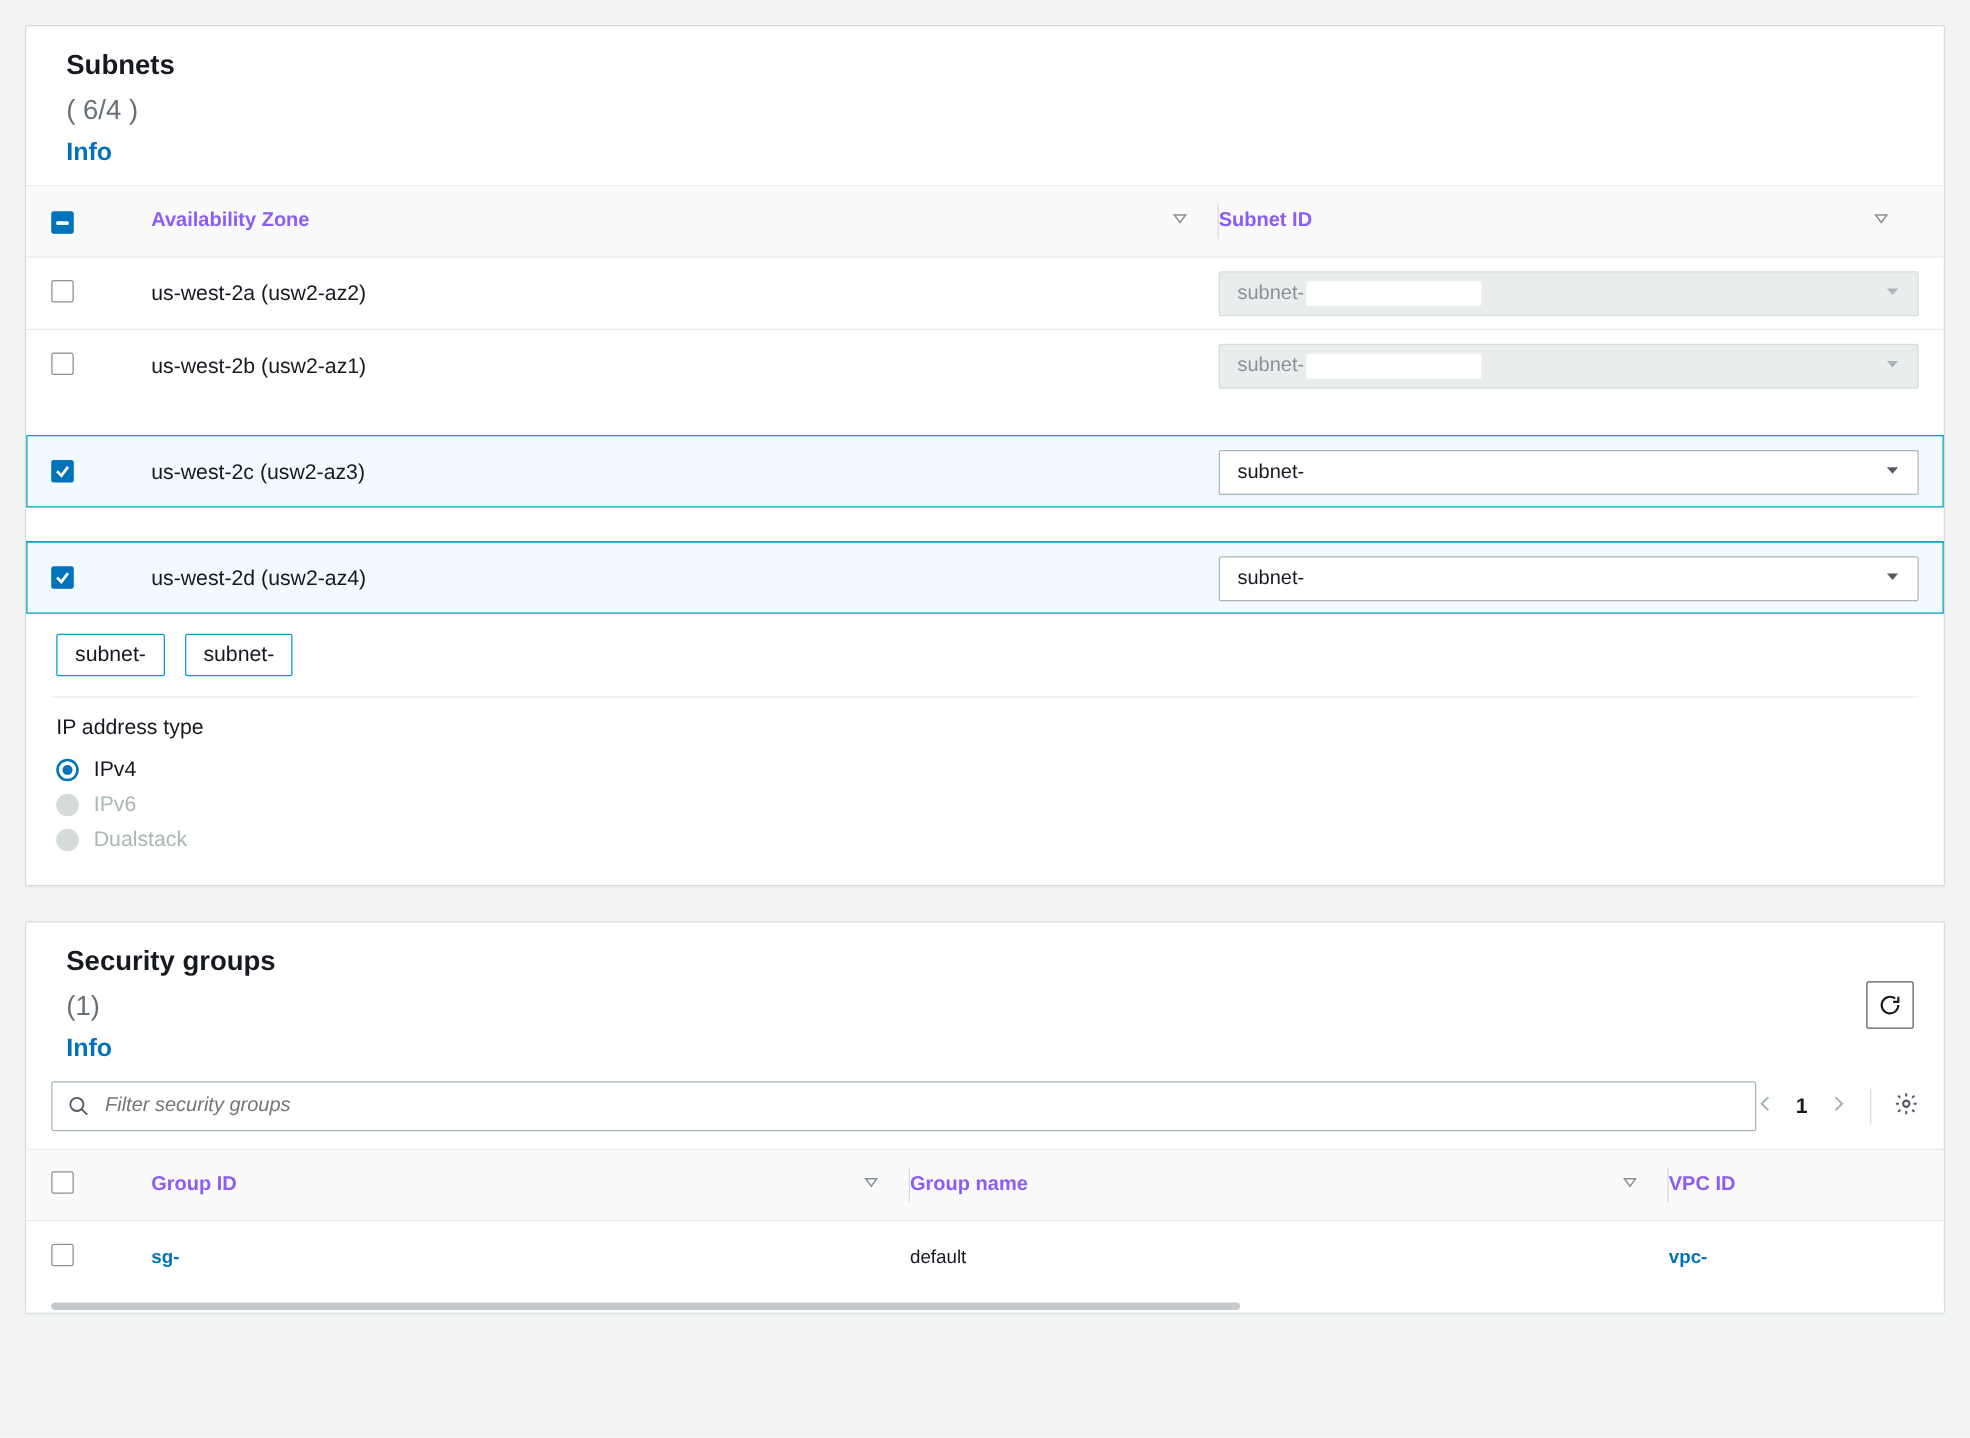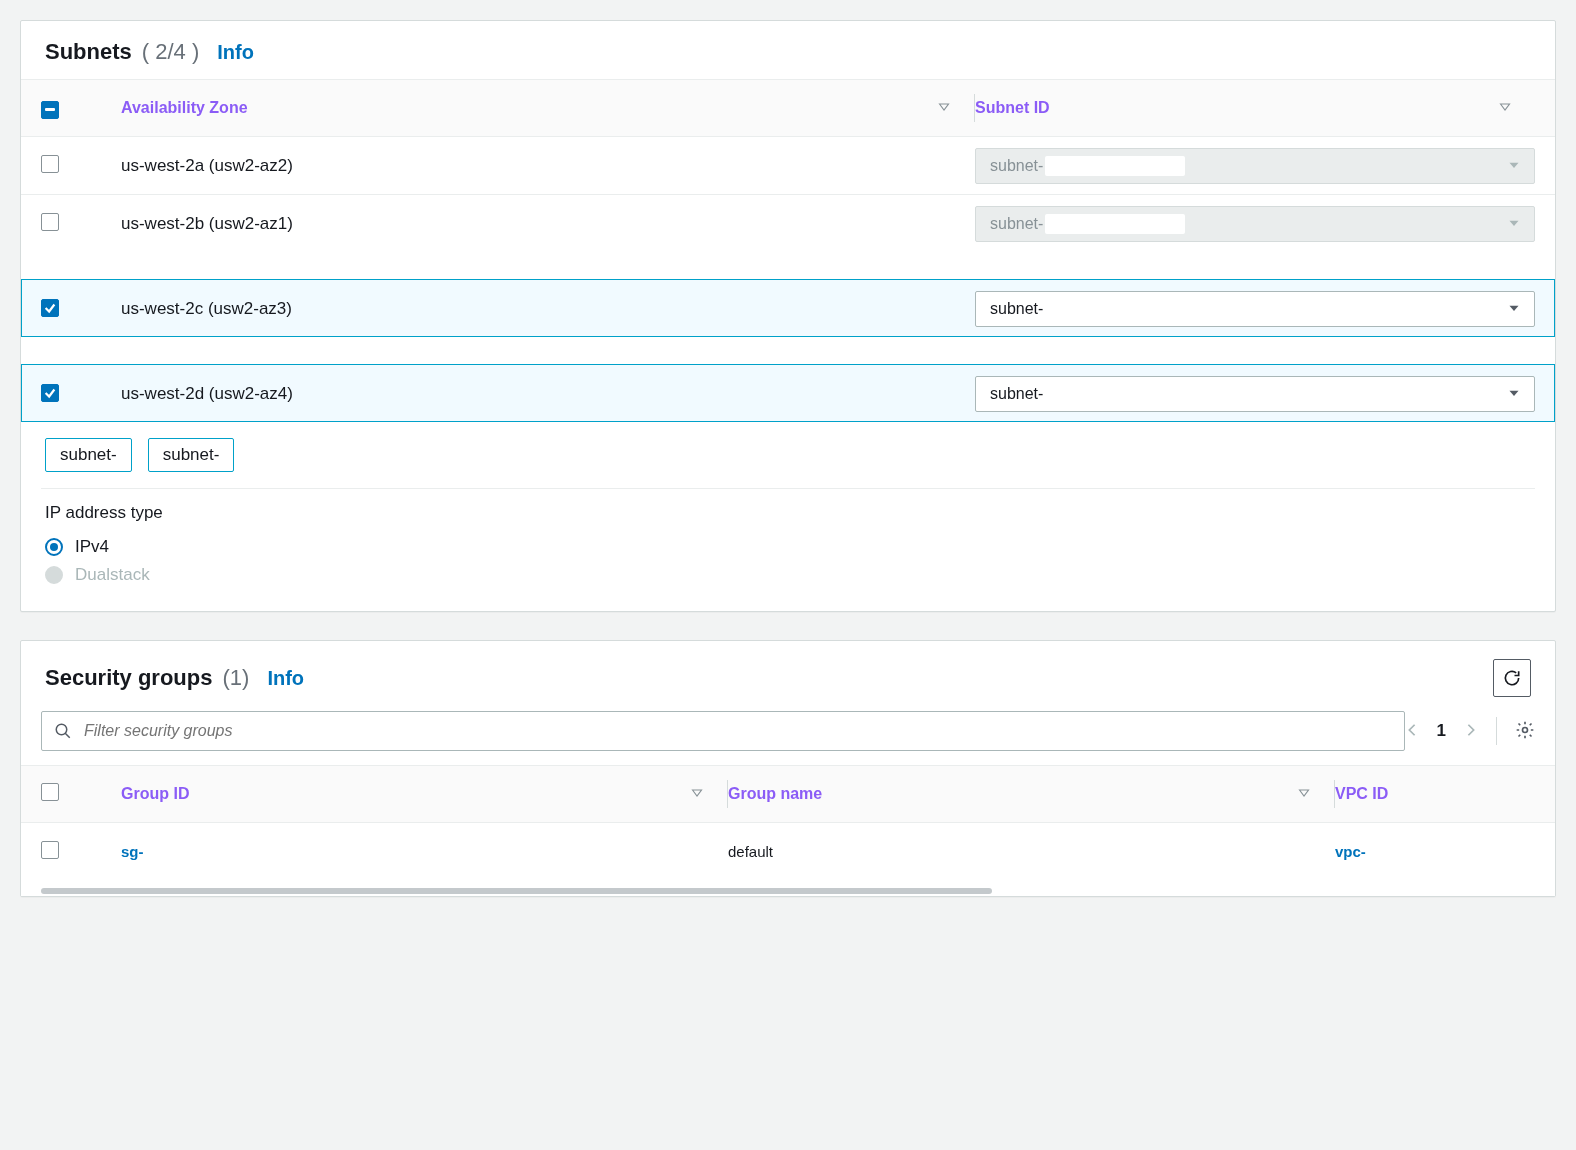--- a/index.html
+++ b/index.html
@@ -22,20 +22,21 @@
     display: flex;
     align-items: center;
     justify-content: space-between;
   }
   .panel-title {
     font-size: 22px;
     font-weight: 700;
     display: flex;
     align-items: baseline;
     gap: 10px;
+    flex-direction: column;
   }
   .panel-title .muted { color: #687078; font-weight: 400; }
   .info-link {
     color: #0073bb;
     font-size: 20px;
     font-weight: 700;
     margin-left: 8px;
     cursor: pointer;
   }
   .table-head, .row {
@@ -132,21 +133,21 @@
     background: #c4c9cc; border-radius: 3px;
   }
 </style>
 </head>
 <body>
 
 <div class="panel">
   <div class="panel-header">
     <div class="panel-title">
       <span>Subnets</span>
-      <span class="muted">( 2/4 )</span>
+      <span class="muted">( 6/4 )</span>
       <span class="info-link">Info</span>
     </div>
   </div>
 
   <div class="table-head subnet-grid">
     <div>
       <span class="checkbox indeterminate"></span>
     </div>
     <div class="th">
       <span>Availability Zone</span>
@@ -247,20 +248,24 @@
 
   <div class="ip-section">
     <div class="ip-title">IP address type</div>
     <div id="ip-options">
         <div class="radio-row">
           <span class="radio selected"></span>
           <span>IPv4</span>
         </div>
         <div class="radio-row disabled">
           <span class="radio disabled"></span>
+          <span>IPv6</span>
+        </div>
+        <div class="radio-row disabled">
+          <span class="radio disabled"></span>
           <span>Dualstack</span>
         </div>
       </div>
   </div>
 </div>
 
 <div class="panel">
   <div class="panel-header">
     <div class="panel-title">
       <span>Security groups</span>

